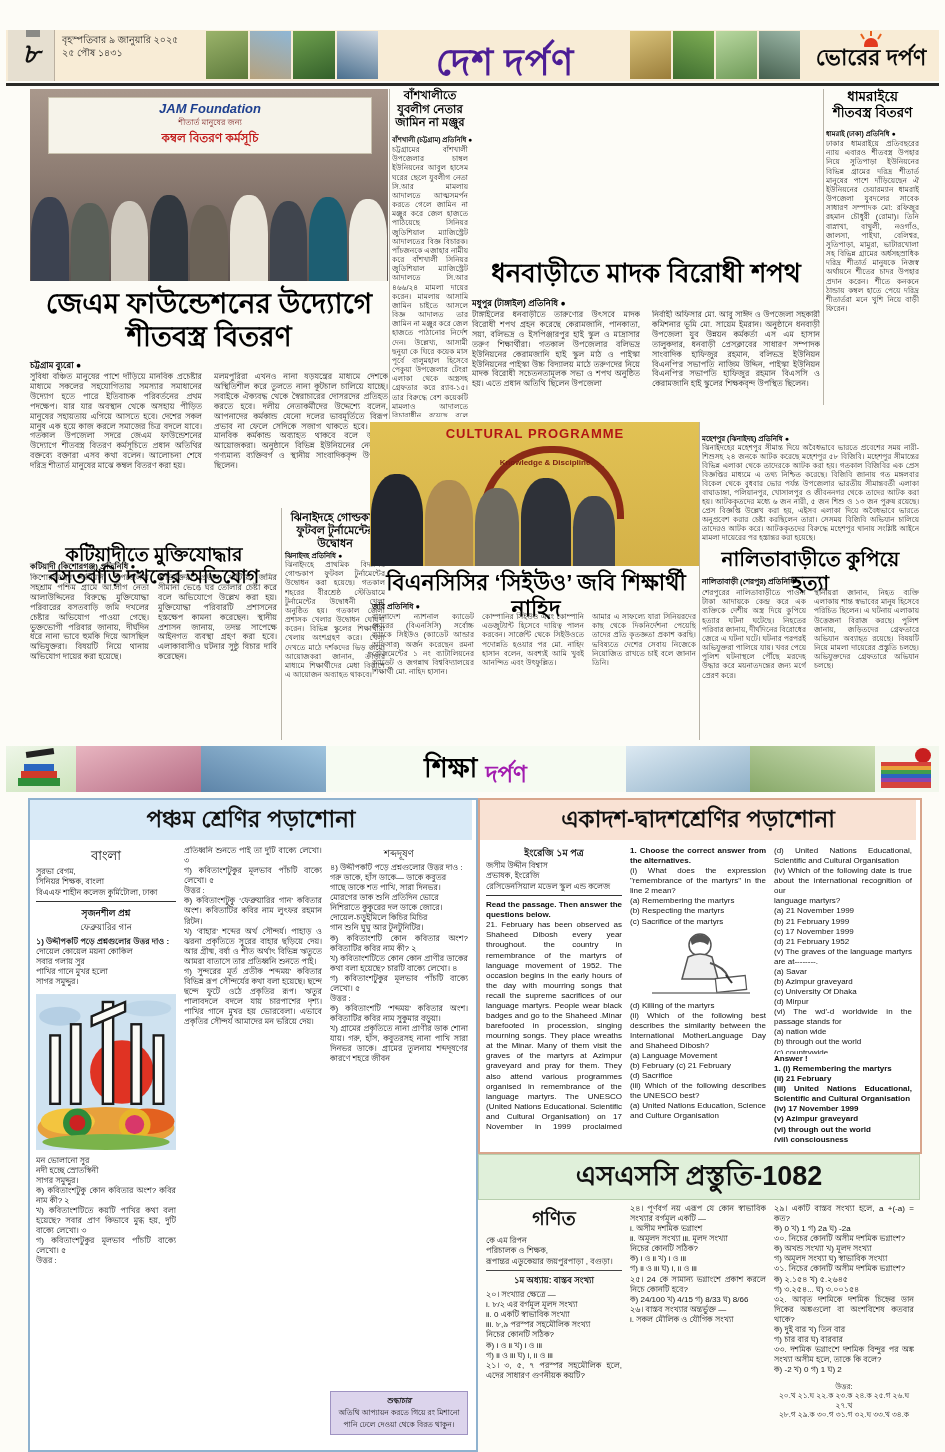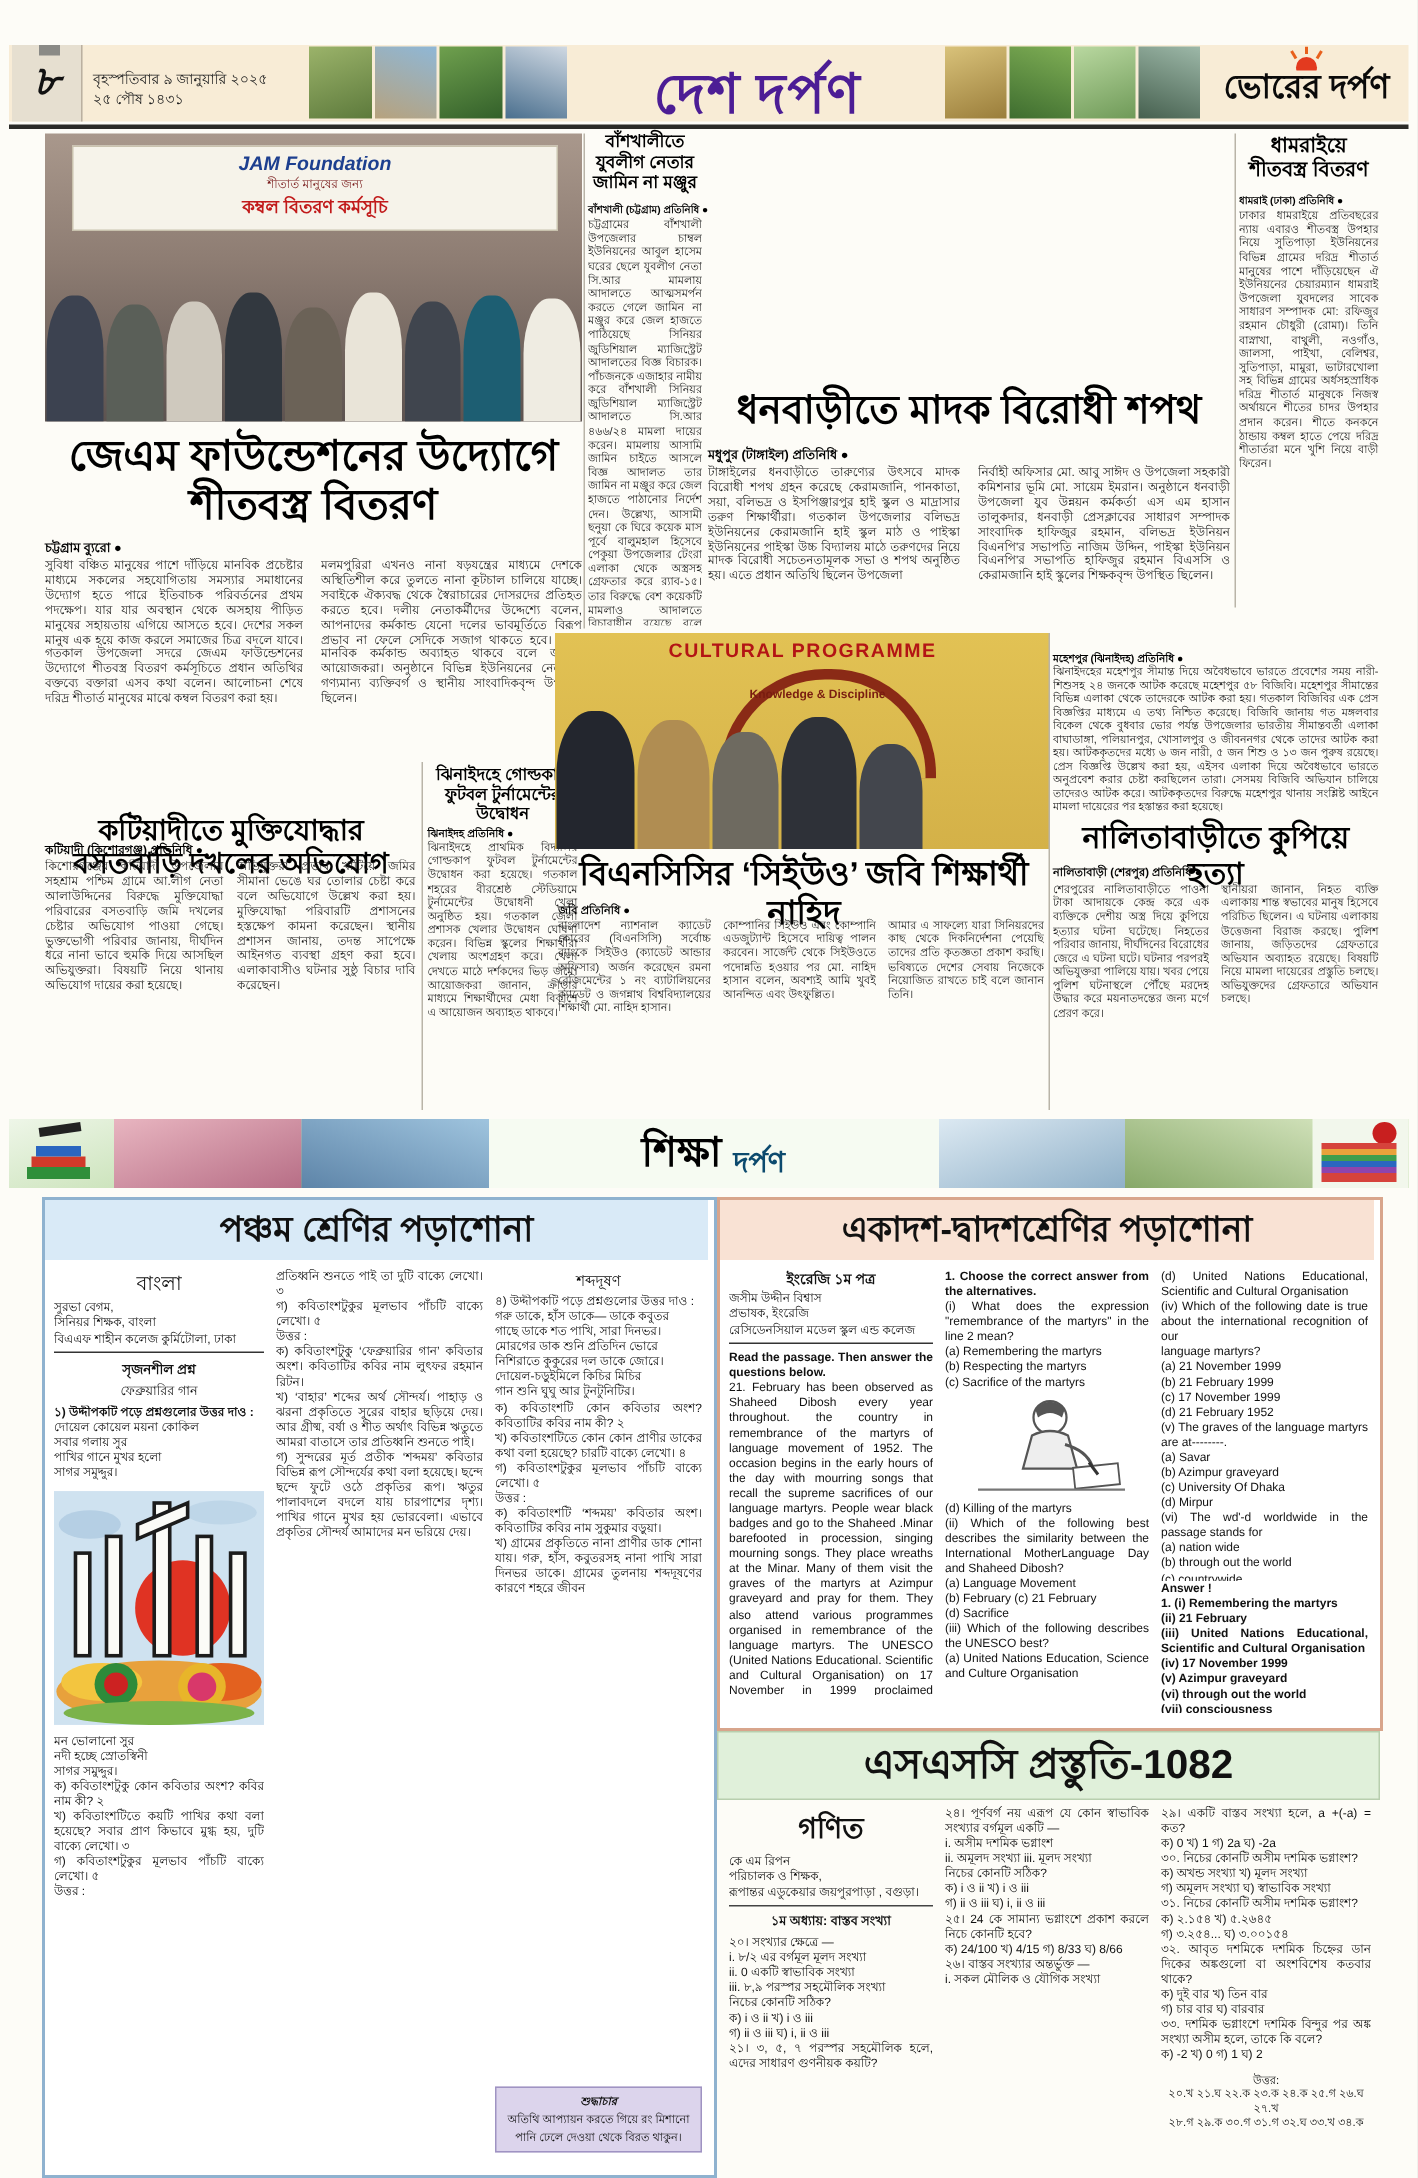--- a/index.html
+++ b/index.html
@@ -45,21 +45,21 @@
 </style>
 </head>
 <body>
 
 <div id="page">
 
   <div class="abs hstrip" style="left:6px;top:30px;width:933px;height:51px;"></div>
   <div class="abs pagenum" style="left:8px;top:30px;width:46px;height:51px;">
       <span>৮</span>
     </div>
-  <div class="abs dateblock" style="left:62px;top:44px;width:140px;">
+  <div class="abs dateblock" style="left:62px;top:30px;width:140px;">
     <div>বৃহস্পতিবার ৯ জানুয়ারি ২০২৫</div>
     <div>২৫ পৌষ ১৪৩১</div>
   </div>
   <div class="abs thumbs" style="left:206px;top:31px;width:172px;">
     <div class="thumb" style="background:linear-gradient(160deg,#9bb36a,#5d7a3c);"></div>
     <div class="thumb" style="background:linear-gradient(200deg,#8fb7d6,#b7a27d);"></div>
     <div class="thumb" style="background:linear-gradient(160deg,#6fa04e,#33602a);"></div>
     <div class="thumb" style="background:linear-gradient(200deg,#cfd8e2,#4a6f8e);"></div>
   </div>
   <div class="abs masthead" style="left:384px;top:33px;width:242px;"><span>দেশ দর্পণ</span></div>
@@ -158,21 +158,21 @@
     <div style="width:70px;background:linear-gradient(160deg,#eef6e8,#cde4bd);position:relative;">
       <div style="position:absolute;left:12px;bottom:6px;width:42px;height:8px;background:#2f8f3a;"></div>
       <div style="position:absolute;left:15px;bottom:14px;width:36px;height:7px;background:#d13a2a;"></div>
       <div style="position:absolute;left:18px;bottom:21px;width:30px;height:7px;background:#2a66c0;"></div>
       <div style="position:absolute;left:20px;top:4px;width:28px;height:6px;background:#222;transform:rotate(-8deg);"></div>
     </div>
     <div style="flex:1;background:linear-gradient(160deg,#e8b5c0,#b76e86);"></div>
     <div style="flex:1;background:linear-gradient(200deg,#9fc4de,#5d84a8);"></div>
     <div style="width:300px;background:#f6fbf2;display:flex;align-items:center;justify-content:center;gap:8px;">
       <span style="font-size:27px;font-weight:900;color:#000;">শিক্ষা</span>
-      <span style="font-size:19px;font-weight:700;color:#0c4a6e;margin-top:13px;">দর্পণ</span>
+      <span style="font-size:23px;font-weight:700;color:#a21caf;margin-top:13px;">দর্পণ</span>
     </div>
     <div style="flex:1;background:linear-gradient(160deg,#dce9f2,#8fb0c8);"></div>
     <div style="flex:1;background:linear-gradient(200deg,#cfe0b8,#87a868);"></div>
     <div style="width:64px;background:#f2f7ec;position:relative;">
       <div style="position:absolute;right:8px;top:2px;width:16px;height:15px;background:#c81f1f;border-radius:50%;"></div>
       <div style="position:absolute;left:6px;bottom:4px;width:50px;height:26px;background:repeating-linear-gradient(180deg,#d6433c 0 4px,#e9a23b 4px 8px,#3f9e4d 8px 12px,#2a66c0 12px 16px,#8e44ad 16px 20px,#d6433c 20px 24px);"></div>
     </div>
   </div>
 
   <div class="abs secbox" style="left:28px;top:798px;width:446px;height:650px;border-color:#8fb2cf;"></div>

